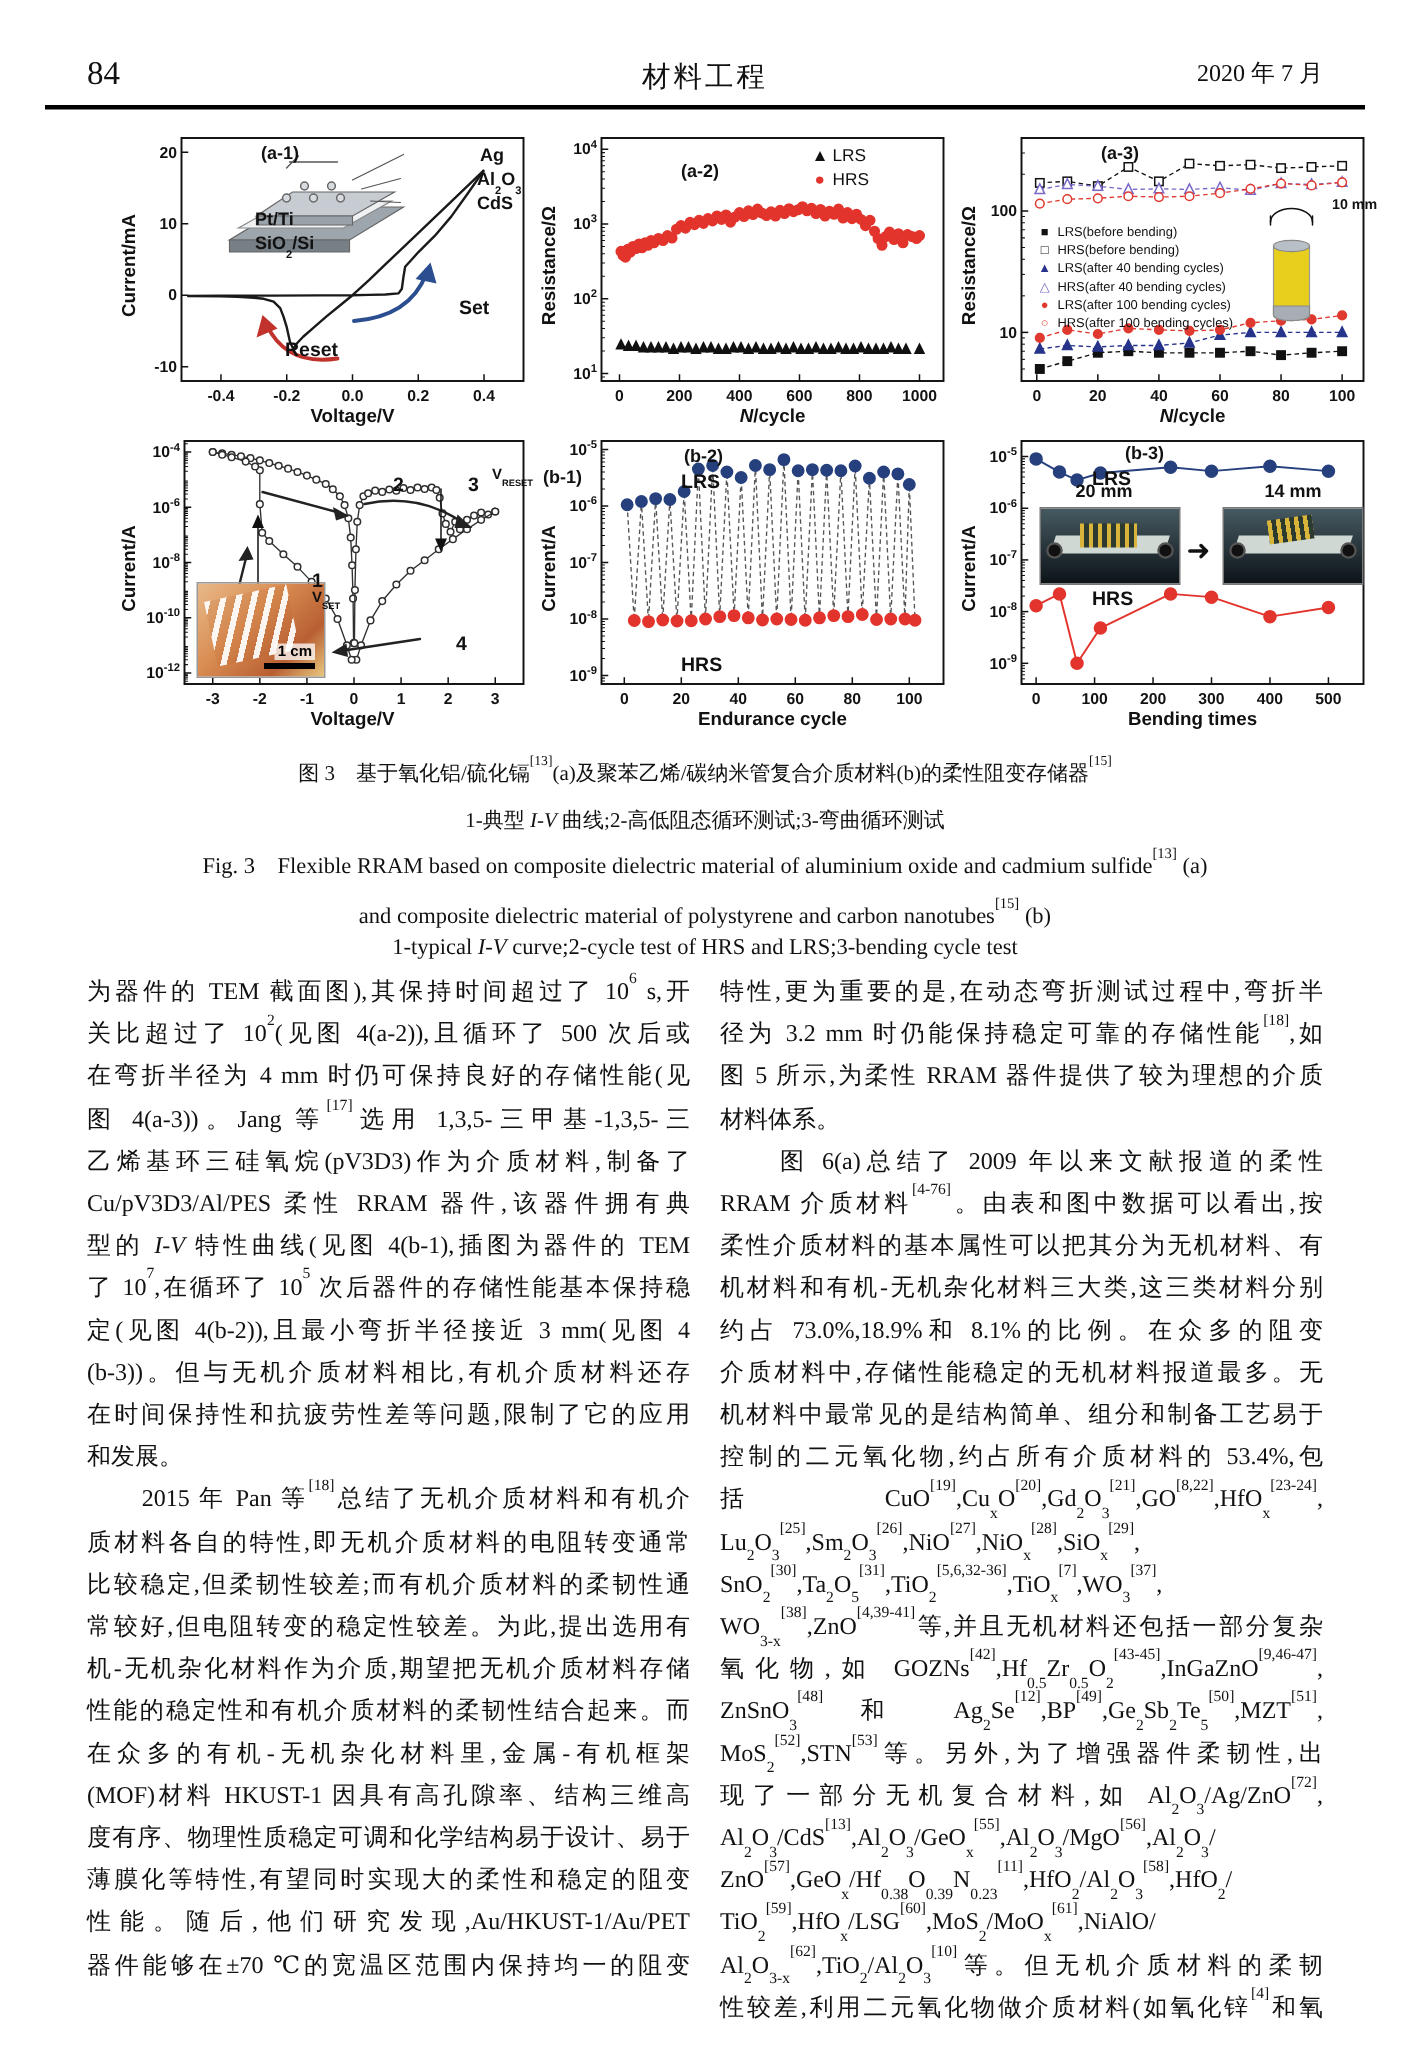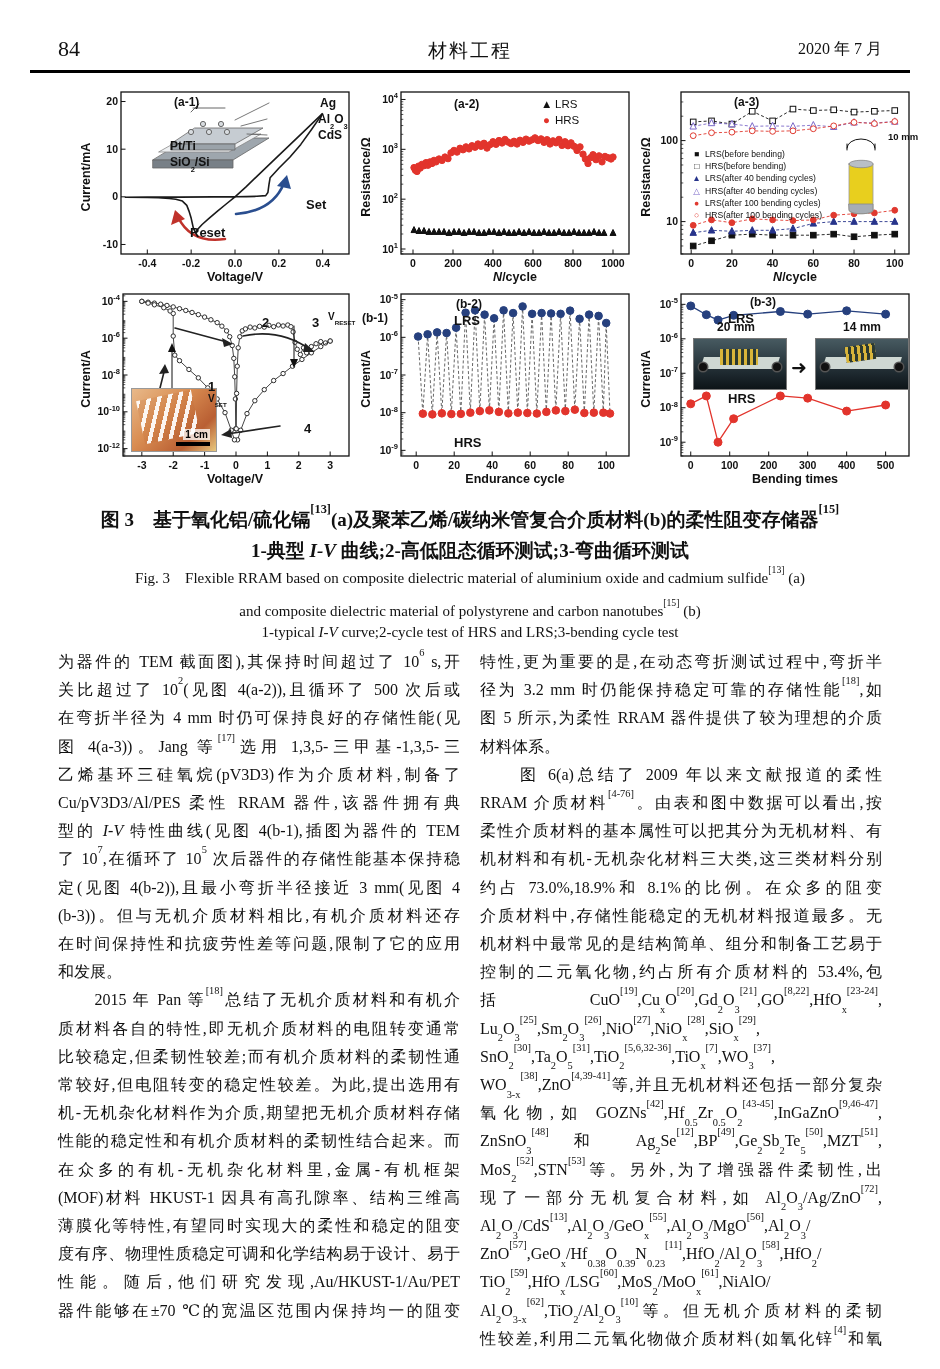--- a/index.html
+++ b/index.html
@@ -38,21 +38,21 @@
        border:1px solid #777;overflow:hidden;}
   .rig .stage{position:absolute;left:8px;top:18px;width:76px;height:12px;background:#cfd8d3;transform:skewX(-18deg);}
   .rig .chip{position:absolute;left:26px;top:10px;width:38px;height:16px;
        background:repeating-linear-gradient(90deg,#d8b53a 0 3px,#2c3a30 3px 6px);}
   .rig.bent .chip{transform:rotate(-8deg) translateY(-4px);width:30px;left:30px;}
   .rig .screw{position:absolute;width:8px;height:8px;border-radius:50%;background:#111;box-shadow:0 0 0 1.5px #555;}
   .inset-b3 .lab{position:absolute;top:2px;font-size:12px;font-weight:bold;}
   .inset-b3 .arr{position:absolute;left:98px;top:38px;font-size:19px;font-weight:bold;}
   
   .cap{position:absolute;left:60px;right:60px;text-align:center;line-height:1;}
-  .cap-cn{font-weight:bold;font-size:19px;}
+  .cap-cn{font-weight:normal;font-size:14px;}
   .cap-en{font-size:15px;}
   
   .col{position:absolute;top:648px;width:402px;font-size:16px;line-height:28.2px;}
   .col .jline{text-align:justify;text-align-last:justify;}
   .col .noj{text-align:left;text-align-last:left;}
   .col i{font-style:italic;}
   .lcol{left:58px;} .rcol{left:480px;}
 </style>
 </head>
 <body>
@@ -273,21 +273,21 @@
         <polygon points="214,143.4539920778785 211,149.4539920778785 217,149.4539920778785" fill="#111111" stroke="#111111" stroke-width="1"></polygon>
         <polygon points="219,142.4469309867085 216,148.4469309867085 222,148.4469309867085" fill="#111111" stroke="#111111" stroke-width="1"></polygon>
         <polygon points="224,143.4539920778785 221,149.4539920778785 227,149.4539920778785" fill="#111111" stroke="#111111" stroke-width="1"></polygon>
         <polygon points="229,143.4539920778785 226,149.4539920778785 232,149.4539920778785" fill="#111111" stroke="#111111" stroke-width="1"></polygon>
         <polygon points="234,143.4539920778785 231,149.4539920778785 237,149.4539920778785" fill="#111111" stroke="#111111" stroke-width="1"></polygon>
         <polygon points="239,142.4469309867085 236,148.4469309867085 242,148.4469309867085" fill="#111111" stroke="#111111" stroke-width="1"></polygon>
         <polygon points="244,143.4539920778785 241,149.4539920778785 247,149.4539920778785" fill="#111111" stroke="#111111" stroke-width="1"></polygon>
         <polygon points="249,143.4539920778785 246,149.4539920778785 252,149.4539920778785" fill="#111111" stroke="#111111" stroke-width="1"></polygon>
         <polygon points="258,143.4539920778785 255,149.4539920778785 261,149.4539920778785" fill="#111111" stroke="#111111" stroke-width="1"></polygon>
       </svg>
-      <div class="ann" style="left: 52px; top: 12px;">(a-2)</div>
+      <div class="ann" style="left: 52px; top: 22px;">(a-2)</div>
       <div class="legend" style="left: 186px; top: 10px; font-size: 11.5px;">
         <div class="lg-row">
           <span class="lg-m" style="color:#111111">▲</span>
           <span>LRS</span>
         </div>
         <div class="lg-row">
           <span class="lg-m" style="color:#e2342c">●</span>
           <span>HRS</span>
         </div>
       </div>
@@ -881,22 +881,22 @@
       <div class="jline">在时间保持性和抗疲劳性差等问题,限制了它的应用</div>
       <div class="noj">和发展。</div>
       <div class="jline">　　2015 年 Pan 等<sup>[18]</sup>总结了无机介质材料和有机介</div>
       <div class="jline">质材料各自的特性,即无机介质材料的电阻转变通常</div>
       <div class="jline">比较稳定,但柔韧性较差;而有机介质材料的柔韧性通</div>
       <div class="jline">常较好,但电阻转变的稳定性较差。为此,提出选用有</div>
       <div class="jline">机-无机杂化材料作为介质,期望把无机介质材料存储</div>
       <div class="jline">性能的稳定性和有机介质材料的柔韧性结合起来。而</div>
       <div class="jline">在众多的有机-无机杂化材料里,金属-有机框架</div>
       <div class="jline">(MOF)材料 HKUST-1 因具有高孔隙率、结构三维高</div>
+      <div class="jline">度有序、物理性质稳定可调和化学结构易于设计、易于</div>
       <div class="jline">薄膜化等特性,有望同时实现大的柔性和稳定的阻变</div>
-      <div class="jline">度有序、物理性质稳定可调和化学结构易于设计、易于</div>
       <div class="jline">性能。随后,他们研究发现,Au/HKUST-1/Au/PET</div>
       <div class="jline">器件能够在±70 ℃的宽温区范围内保持均一的阻变</div>
     </div>
   <div class="col rcol">
       <div class="jline">特性,更为重要的是,在动态弯折测试过程中,弯折半</div>
       <div class="jline">径为 3.2 mm 时仍能保持稳定可靠的存储性能<sup>[18]</sup>,如</div>
       <div class="jline">图 5 所示,为柔性 RRAM 器件提供了较为理想的介质</div>
       <div class="noj">材料体系。</div>
       <div class="jline">　　图 6(a)总结了 2009 年以来文献报道的柔性</div>
       <div class="jline">RRAM 介质材料<sup>[4-76]</sup>。由表和图中数据可以看出,按</div>

